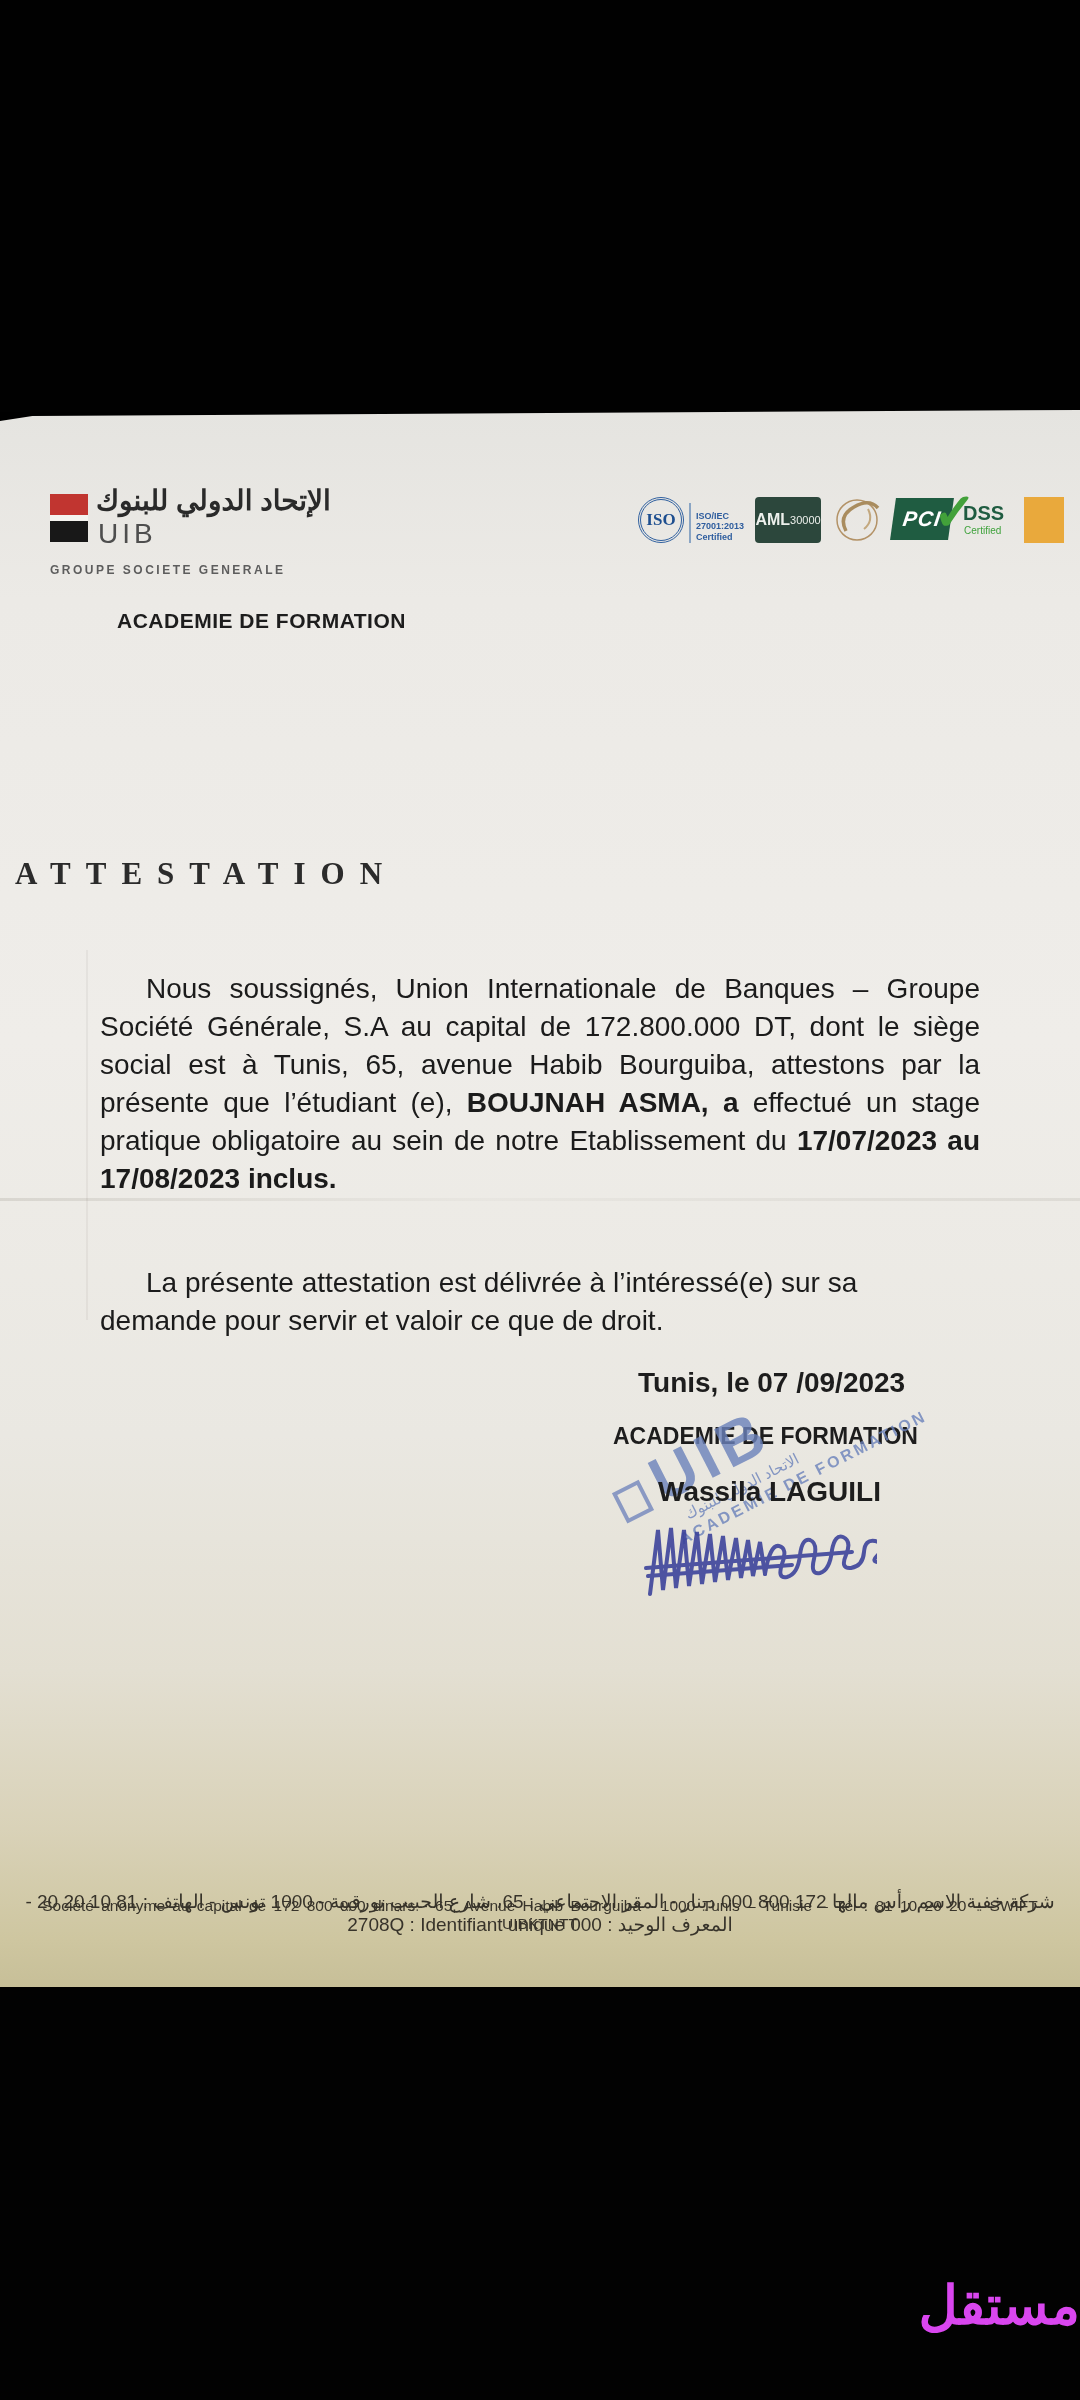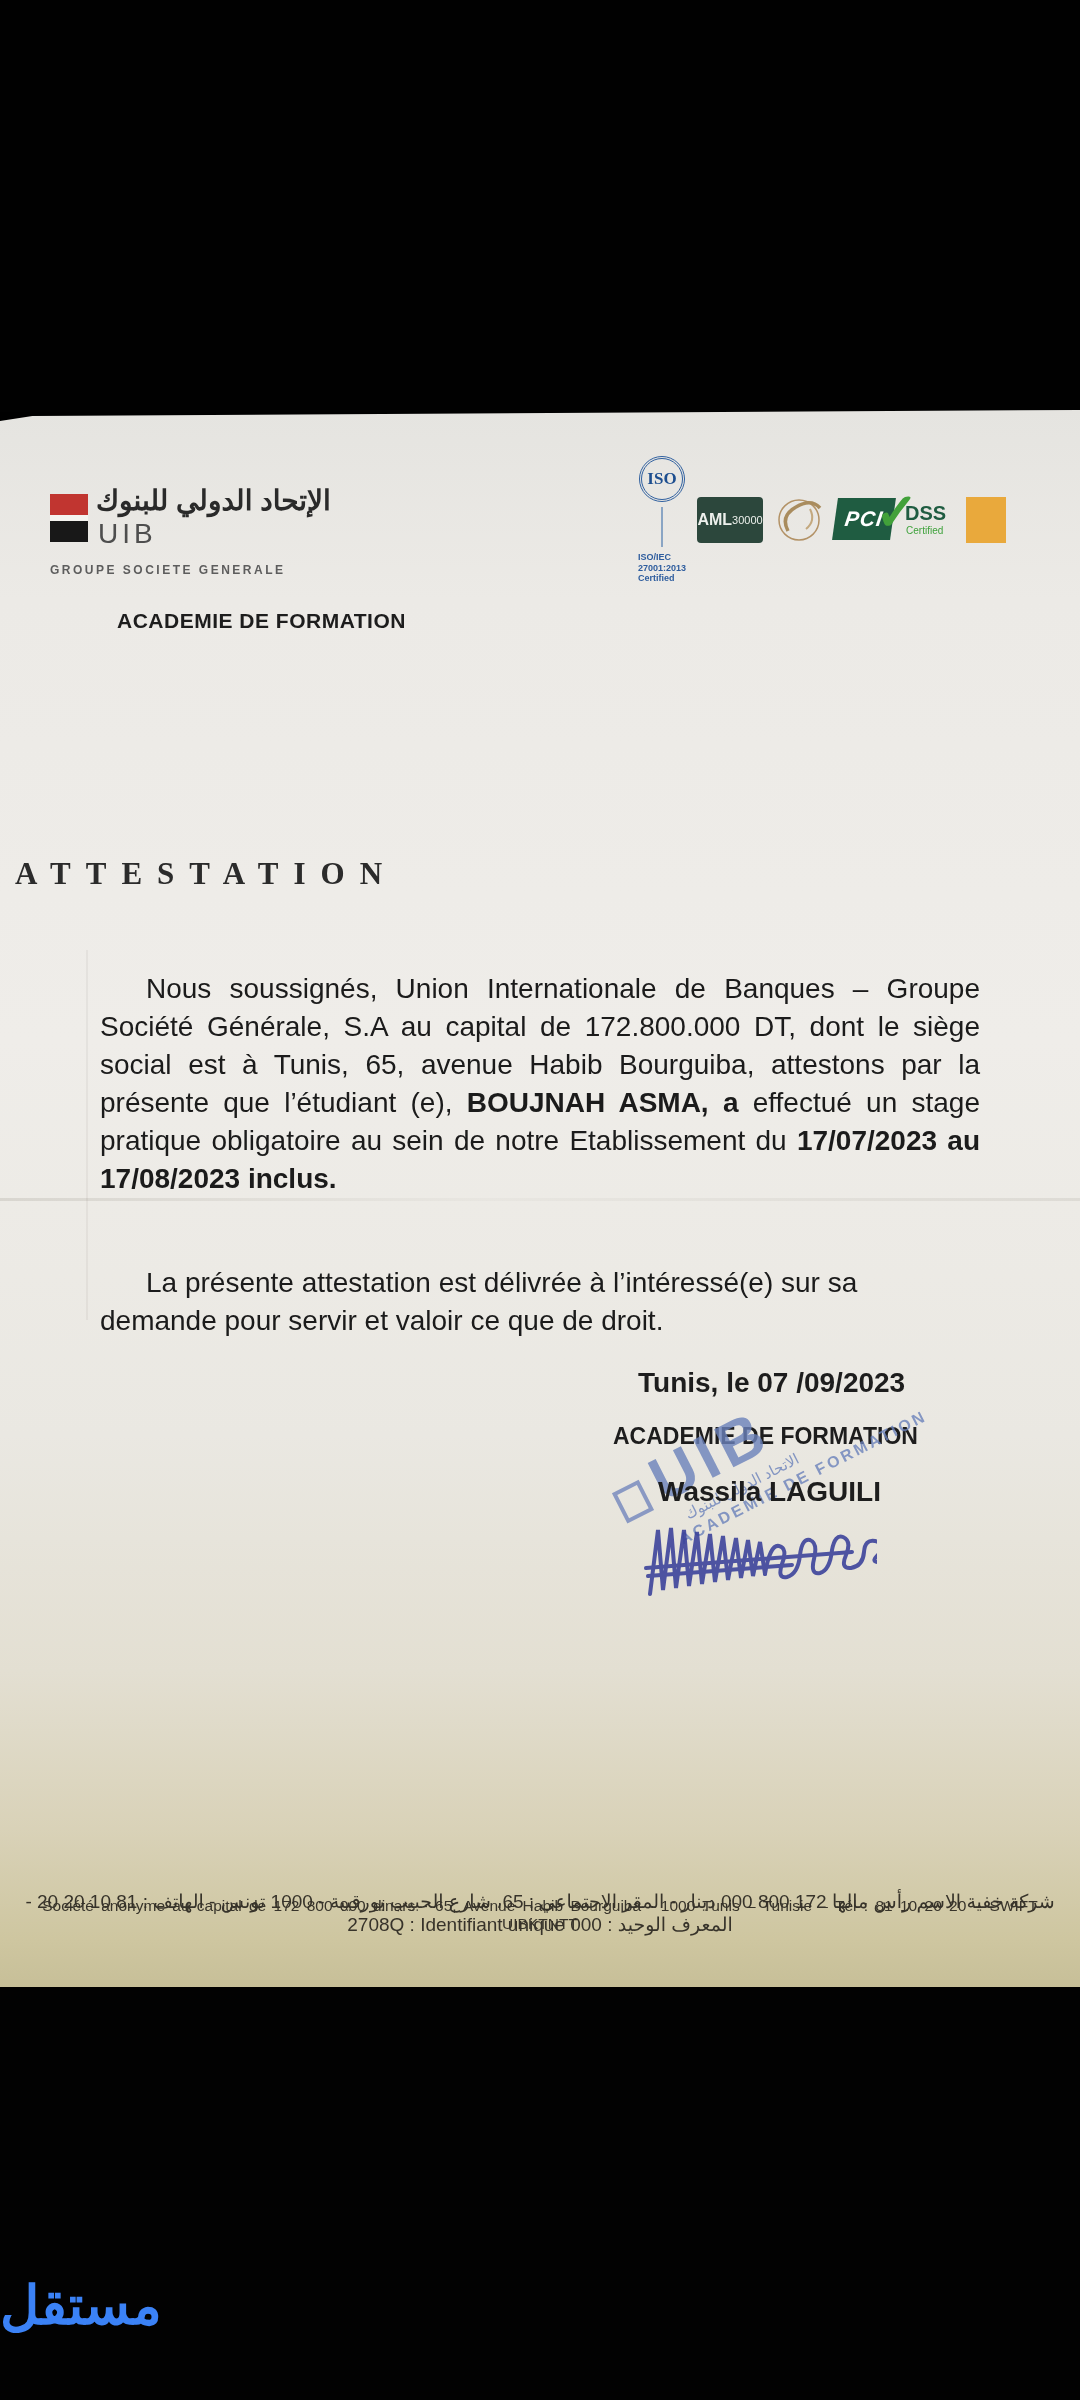--- a/index.html
+++ b/index.html
@@ -22,21 +22,21 @@
 
   
   .sg-logo { position:absolute; left:50px; top:84px; width:38px; height:48px;
     background:linear-gradient(180deg,#c13530 0%,#c13530 43%,#f4f3ef 43%,#f4f3ef 57%,#181818 57%,#181818 100%); }
   .bank-ar { position:absolute; left:96px; top:74px; font-size:28px; font-weight:bold; color:#2a2a2a; }
   .uib-abbr { position:absolute; left:98px; top:108px; font-size:28px; letter-spacing:4px; color:#4e4e4e; }
   .group-name { position:absolute; left:50px; top:153px; font-size:12px; letter-spacing:2.5px; color:#5d5d5d; font-weight:bold; }
 
   
   .badges { position:absolute; left:638px; top:84px; height:52px; display:flex; align-items:center; gap:11px; }
-  .iso-wrap { display:flex; align-items:center; gap:5px;flex-direction:column; }
+  .iso-wrap { display:flex; align-items:flex-end; gap:5px; }
   .iso-circle { width:46px; height:46px; border-radius:50%; border:3px double #30609f;
     display:flex; align-items:center; justify-content:center;
     font-family:"Liberation Serif", serif; font-weight:bold; font-size:17px; color:#1d4e8f; }
   .iso-divider { width:2px; height:40px; background:#8aa5c4; }
   .iso-text { font-size:9px; line-height:1.2; font-weight:bold; color:#2e5d9e; }
   .aml-badge { width:66px; height:46px; background:#2c473c; border-radius:4px; color:#edf0ec;
     display:flex; align-items:center; justify-content:center; }
   .aml-label { font-size:16px; font-weight:bold; line-height:1; }
   .aml-number { font-size:11px; line-height:1.1; }
   .seal { width:50px; height:50px; }
@@ -72,22 +72,22 @@
   .stamp-academy { font-size:16px; letter-spacing:3px; margin:2px 0 0 40px; font-weight:bold; }
   .signature { position:absolute; left:642px; top:1092px; z-index:4; }
 
   
   .footer-line { position:absolute; left:20px; width:1040px; text-align:center; color:#37332a; }
   .f1 { top:1460px; font-size:19px;margin-top:20px; }
   .f2 { top:1487px; font-size:15.5px; word-spacing:3px; }
   .f3 { top:1510px; font-size:15.5px; }
 
   
-  .wm-ar { position:absolute; left:0; top:2274px; width:1080px; text-align:left;
-    font-size:54px; font-weight:bold; color:#3b82f6; }
+  .wm-ar { position:absolute; left:0; top:2274px; width:1080px; text-align:right;
+    font-size:54px; font-weight:bold; color:#d946ef; }
   .wm-domain { position:absolute; left:0; top:2330px; width:1080px; text-align:center;
     font-size:22px; font-weight:bold; letter-spacing:1px; color:#585858; }
 </style>
 </head>
 <body>
 
 <div class="stage">
 
   <div class="black-top"></div>
 

